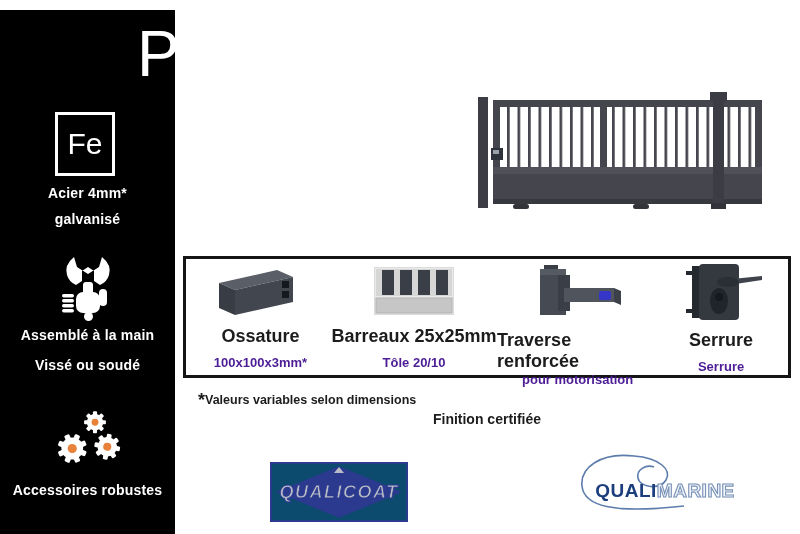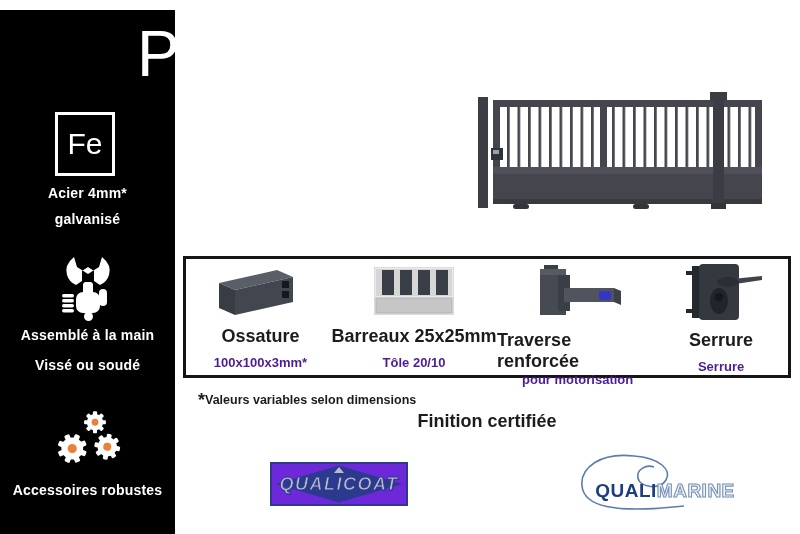--- a/index.html
+++ b/index.html
@@ -37,25 +37,25 @@
   .feature .ficon { height:56px; display:flex; align-items:center; justify-content:center; }
   .feature .l1 { margin-top:9px; font-weight:bold; font-size:18px; color:#1c1c1c; line-height:1.15; }
   .feature .l2 { margin-top:9px; font-weight:bold; font-size:13px; color:#4c1d95; line-height:1.15; }
   .f2 .l2 { margin-top:2px; }
 
   
   .footnote { position:absolute; left:198px; top:388px; font-size:12.5px; font-weight:bold;
               color:#1c1c1c; }
   .footnote .star { font-size:18px; position:relative; top:2px; }
   .finition { position:absolute; left:183px; top:411px; width:608px; text-align:center;
-              font-size:18px; font-weight:bold; color:#1c1c1c; }
-
-  
-  .qualicoat { position:absolute; left:270px; top:462px; width:138px; height:44px;
-               border:2px solid #2b3a8f; background:#6d28d9; overflow:hidden; }
+              font-size:14px; font-weight:bold; color:#1c1c1c; }
+
+  
+  .qualicoat { position:absolute; left:270px; top:462px; width:138px; height:60px;
+               border:2px solid #2b3a8f; background:#0c4a6e; overflow:hidden; }
   .qc-diamond { position:absolute; inset:0; background:#2b3a8f;
                 clip-path:polygon(50% 4%, 97% 50%, 50% 96%, 3% 50%); }
   .qc-crown { position:absolute; left:50%; top:3px; transform:translateX(-50%);
               width:0; height:0; border-left:5px solid transparent; border-right:5px solid transparent;
               border-bottom:6px solid #b9bcc6; }
   .qc-text { position:absolute; inset:0; display:flex; align-items:center; justify-content:center;
              font-size:18px; font-weight:bold; font-style:italic; letter-spacing:1.5px;
              color:#b9bcc6; -webkit-text-stroke:0.8px #2b3a8f; text-shadow:1px 1px 0 #2b3a8f; }
   .qualimarine { position:absolute; left:556px; top:450px; width:180px; height:68px; }
   .qm-swirl { position:absolute; left:0; top:0; width:180px; height:68px; }

